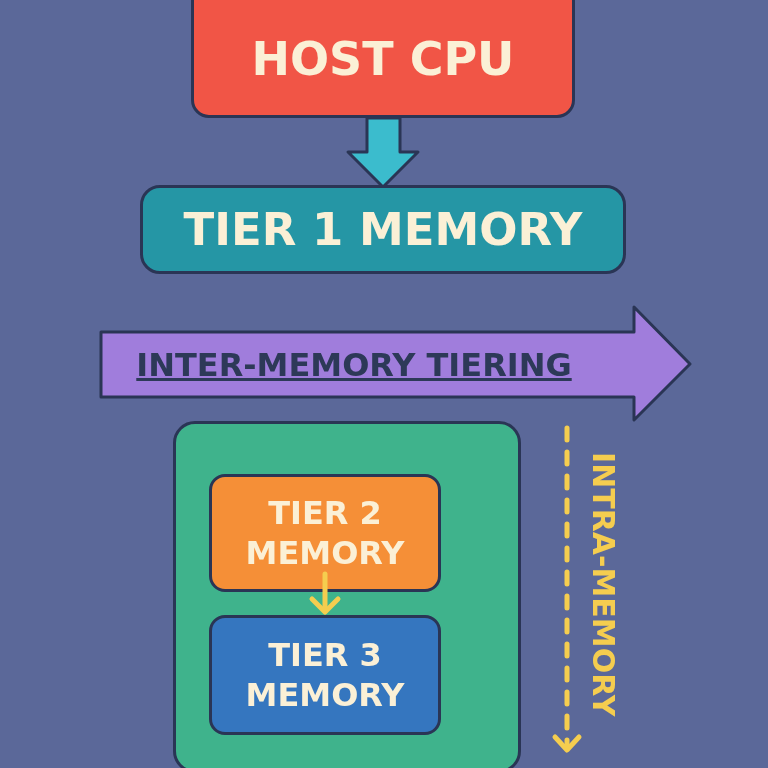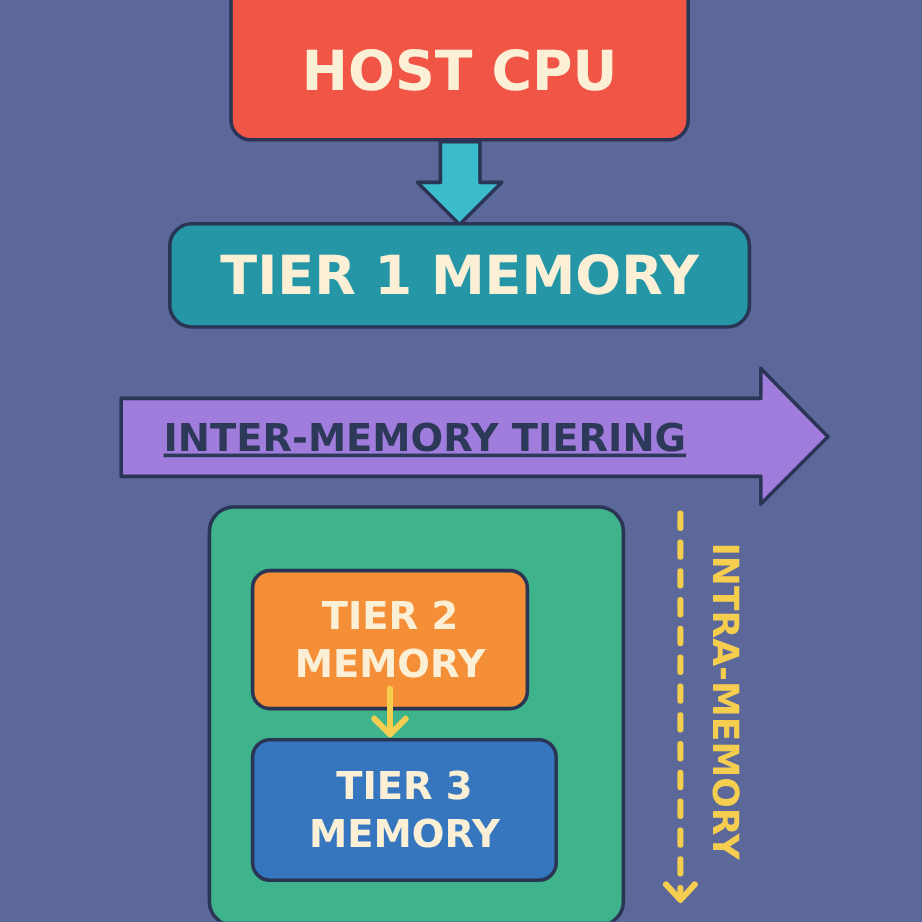--- a/index.html
+++ b/index.html
@@ -16,21 +16,21 @@
       border-radius: 18px;
       display: flex; align-items: center; justify-content: center;
       text-align: center;
       color: #fbf0d6;
       font-weight: bold;
     }
     #host { left: 191px; top: -20px; width: 384px; height: 138px; background: #f15546; font-size: 46px; padding-top: 20px; }
     #tier1 { left: 140px; top: 185px; width: 486px; height: 89px; background: #2596a5; font-size: 45px; border-radius: 20px; }
     #group { left: 173px; top: 421px; width: 348px; height: 352px; background: #3fb38c; border-radius: 22px; }
     #tier2 { left: 209px; top: 454px; width: 232px; height: 118px; background: #f58f37; font-size: 32px; line-height: 40px; border-radius: 16px; margin-top: 20px; }
-    #tier3 { left: 209px; top: 615px; width: 256px; height: 120px; background: #3576bf; font-size: 32px; line-height: 40px; border-radius: 16px; }
+    #tier3 { left: 209px; top: 615px; width: 232px; height: 120px; background: #3576bf; font-size: 32px; line-height: 40px; border-radius: 16px; }
     svg { position: absolute; left: 0; top: 0; }
     .inter-label {
       position: absolute; left: 104px; top: 333px; width: 530px; height: 64px;
       display: flex; align-items: center; justify-content: center;
       color: #2d3958; font-weight: bold; font-size: 32px;
       padding-right: 30px; box-sizing: border-box; text-decoration: underline;
     }
     .intra-label {
       position: absolute; left: 586px; top: 452px;
       writing-mode: vertical-rl;

